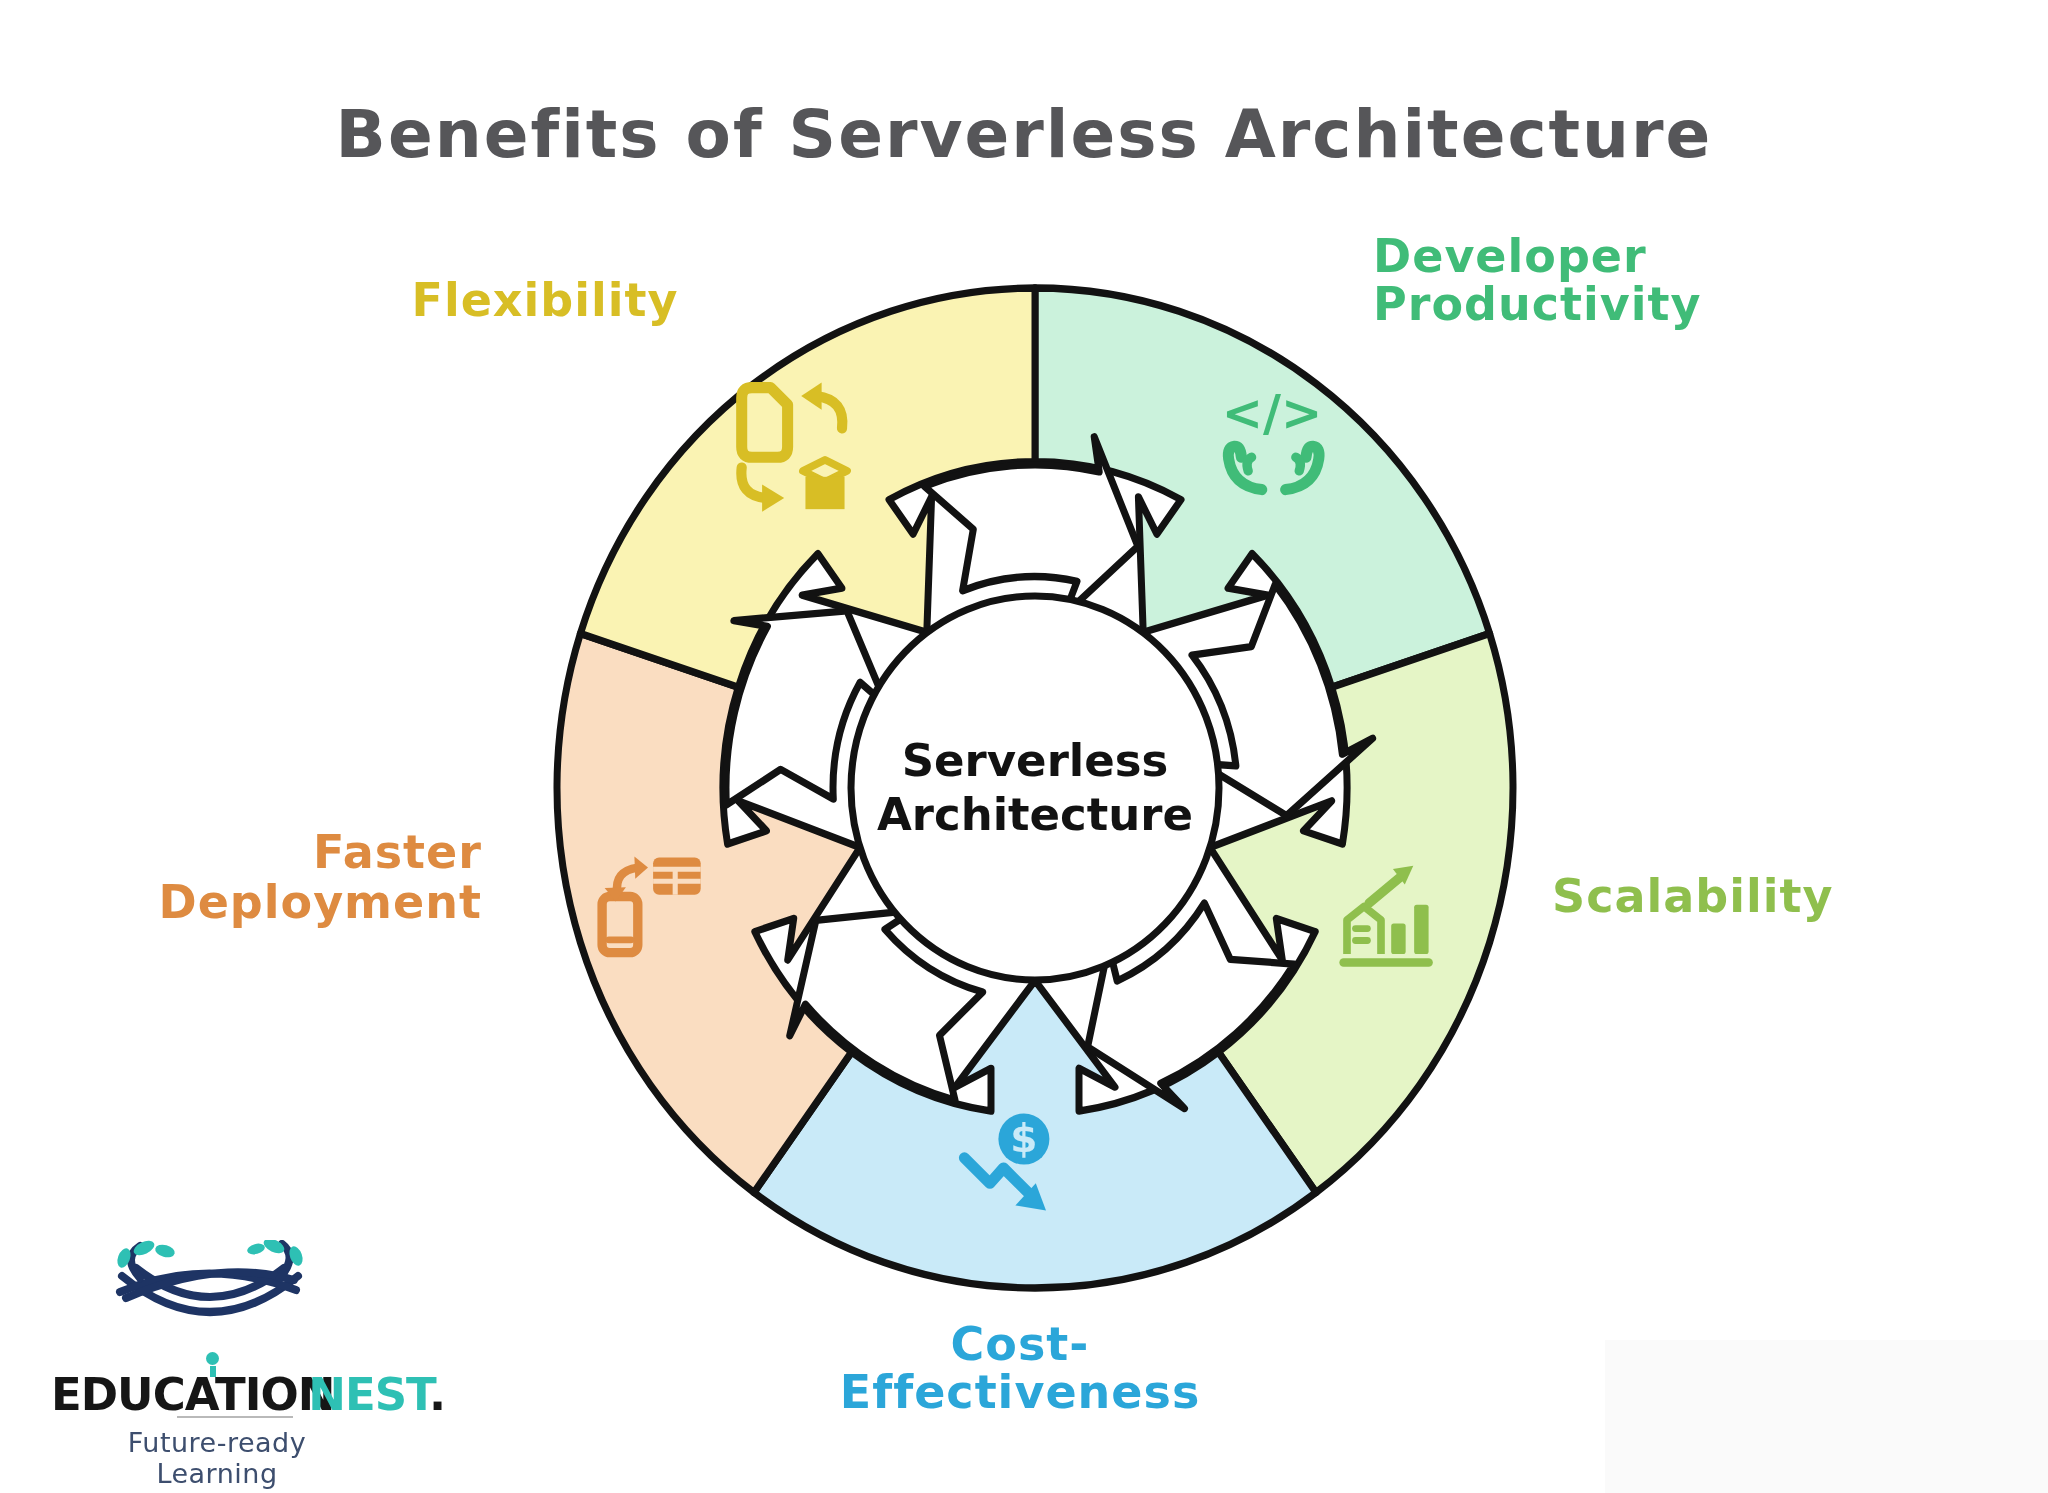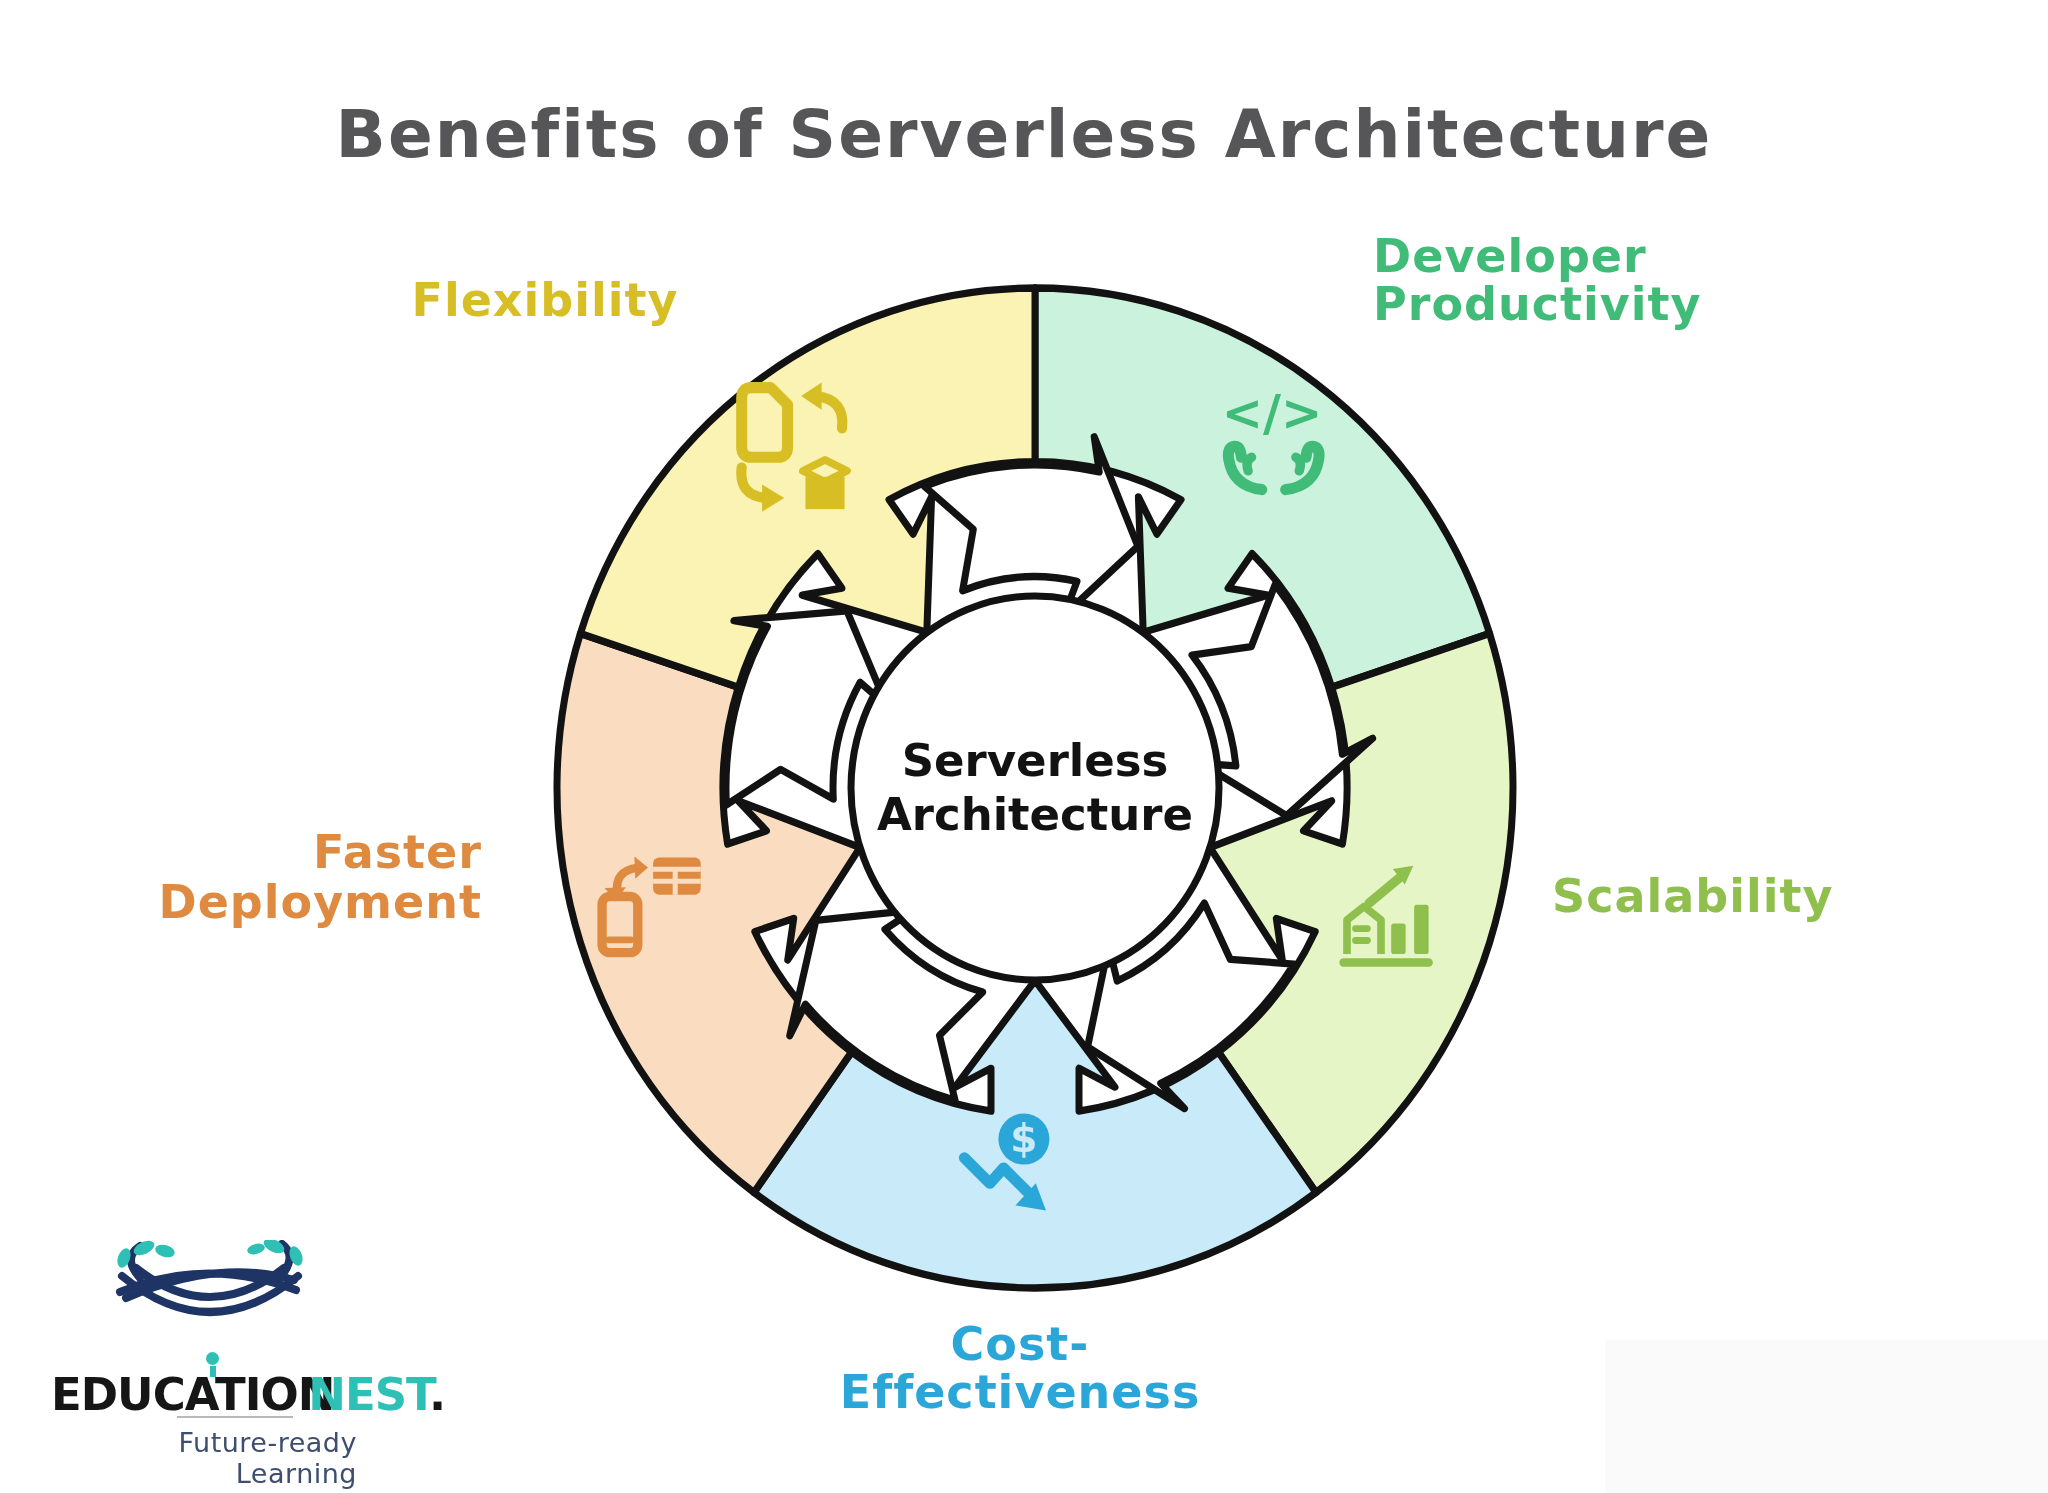--- a/index.html
+++ b/index.html
@@ -10,21 +10,21 @@
          font-size:66px;font-weight:bold;letter-spacing:2px;}
   #diagram{position:absolute;left:0;top:0;width:2048px;height:1493px;}
   .logo{position:absolute;left:0;top:0;width:100%;height:100%;pointer-events:none;}
   .nest{position:absolute;left:110px;top:1240px;width:200px;height:105px;}
   .wordmark{position:absolute;left:51px;top:1368px;font-size:45px;font-weight:bold;
             letter-spacing:-1px;white-space:nowrap;color:#161616;}
   .wordmark .teal{margin-left:-0.58em;}
   .idot{position:absolute;left:206px;top:1352px;width:13px;height:13px;border-radius:50%;}
   .istem{position:absolute;left:210px;top:1366px;width:6px;height:11px;}
   .divider{position:absolute;left:177px;top:1416px;width:116px;border-top:2px solid #b9b9b9;}
-  .tagline{position:absolute;left:77px;top:1427px;width:280px;text-align:right;
+  .tagline{position:absolute;left:77px;top:1427px;width:280px;text-align:center;
            font-size:27px;letter-spacing:0.5px;}
 </style>
 </head>
 <body>
 
 <div class="stage">
 
   <div class="corner-shade" style="background: rgb(250, 250, 250);"></div>
 
   <h1 class="title" style="color: rgb(86, 86, 89);">Benefits of Serverless Architecture</h1>

